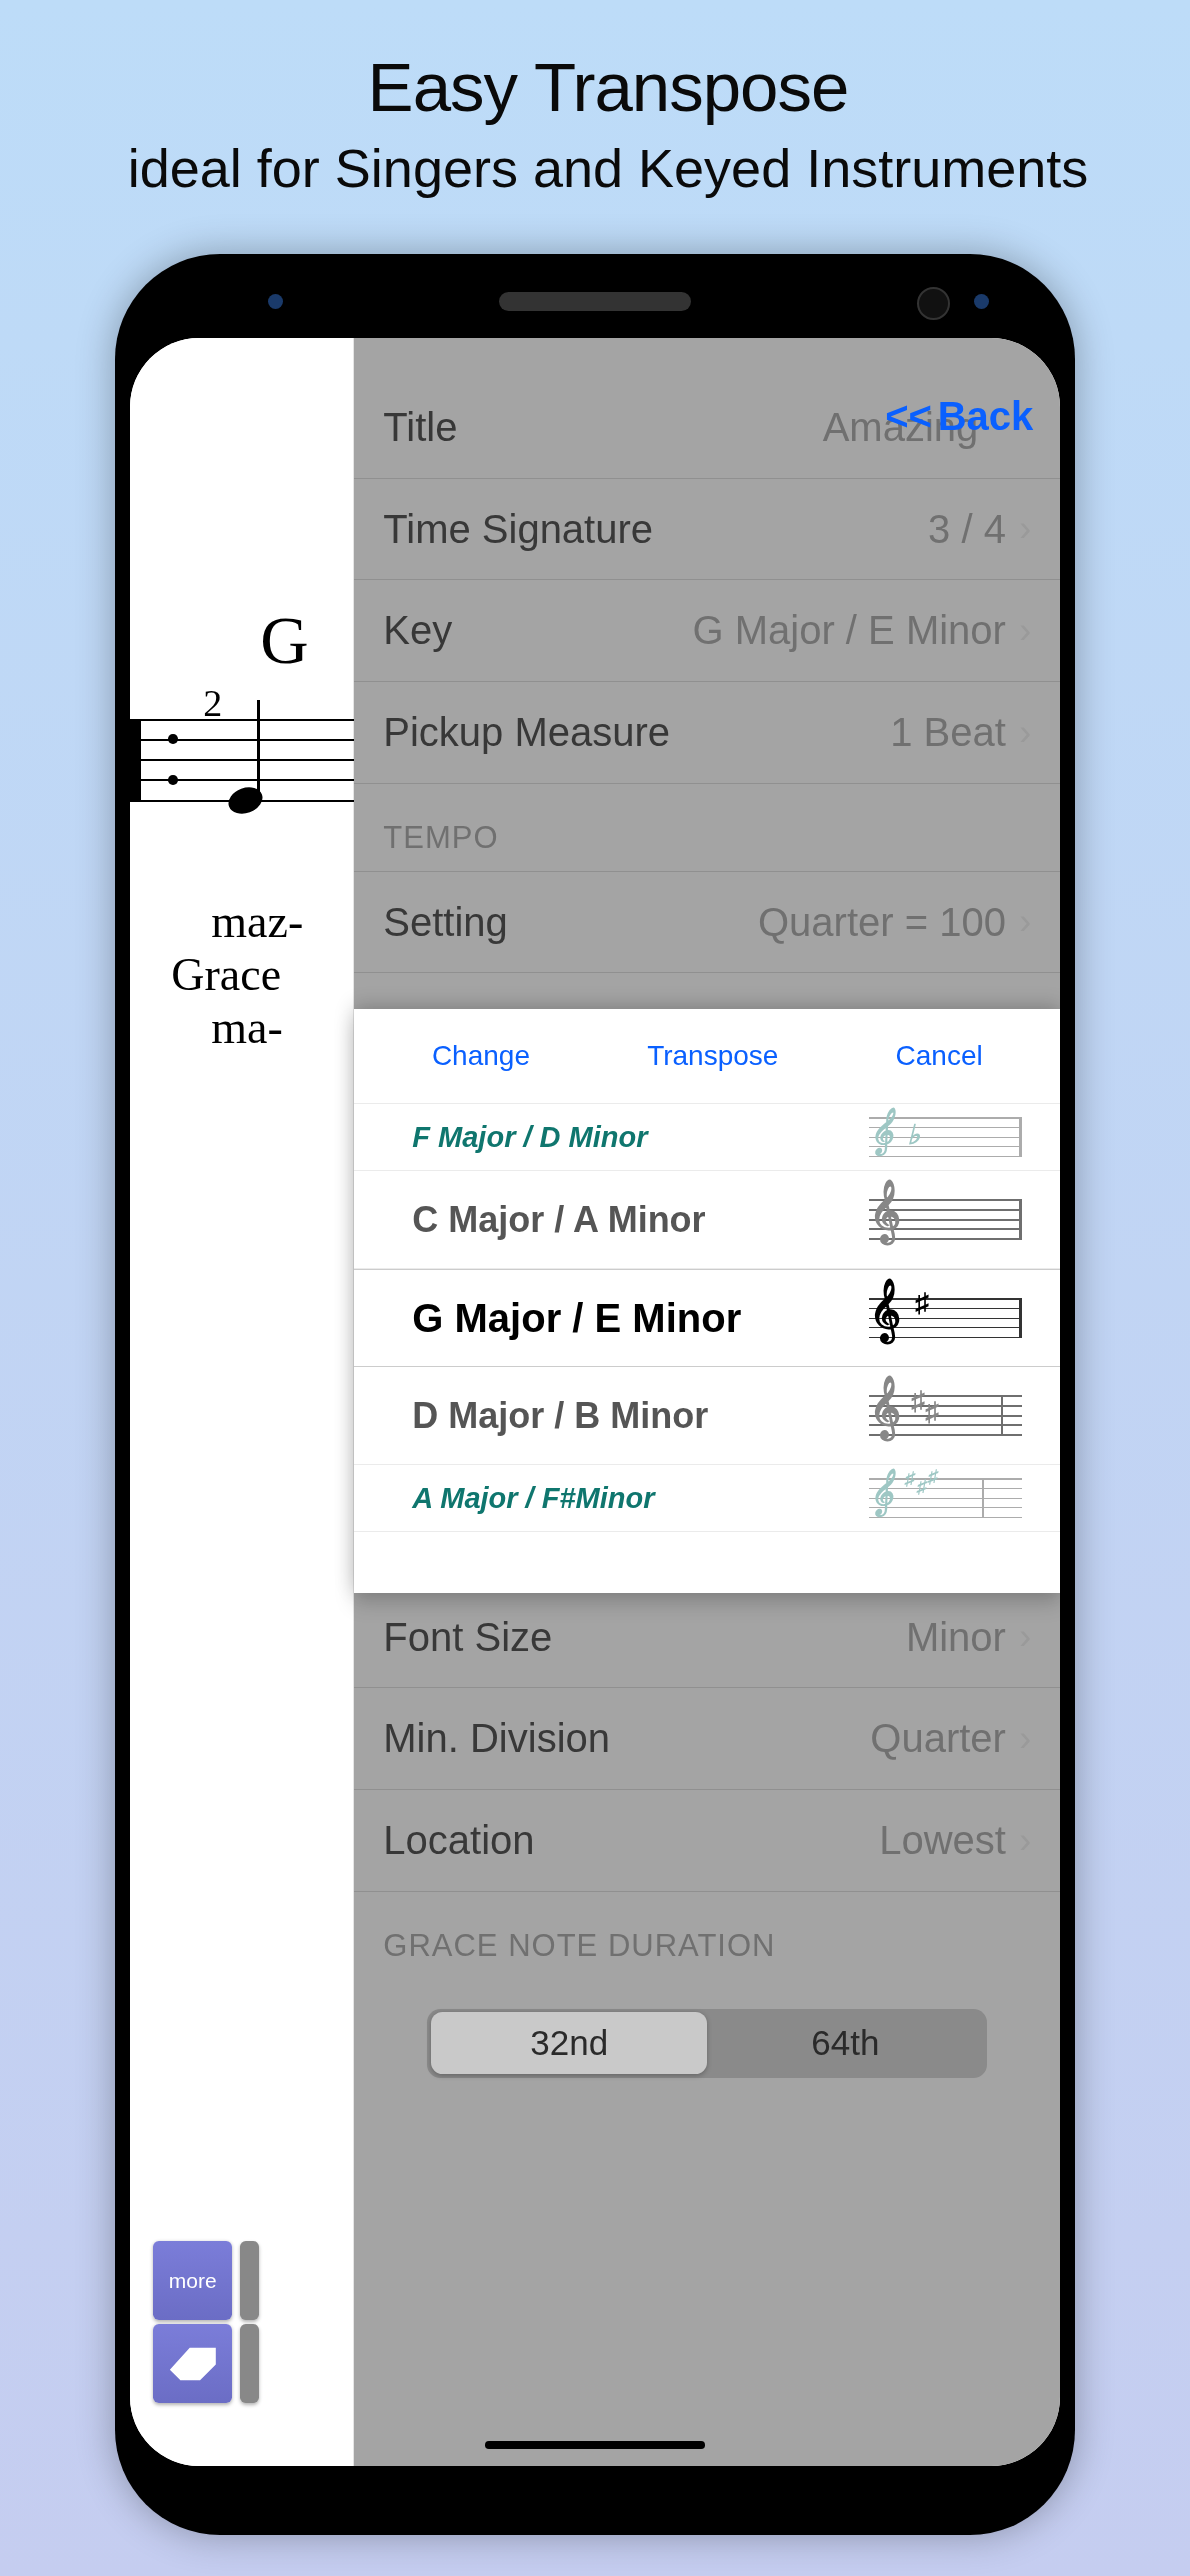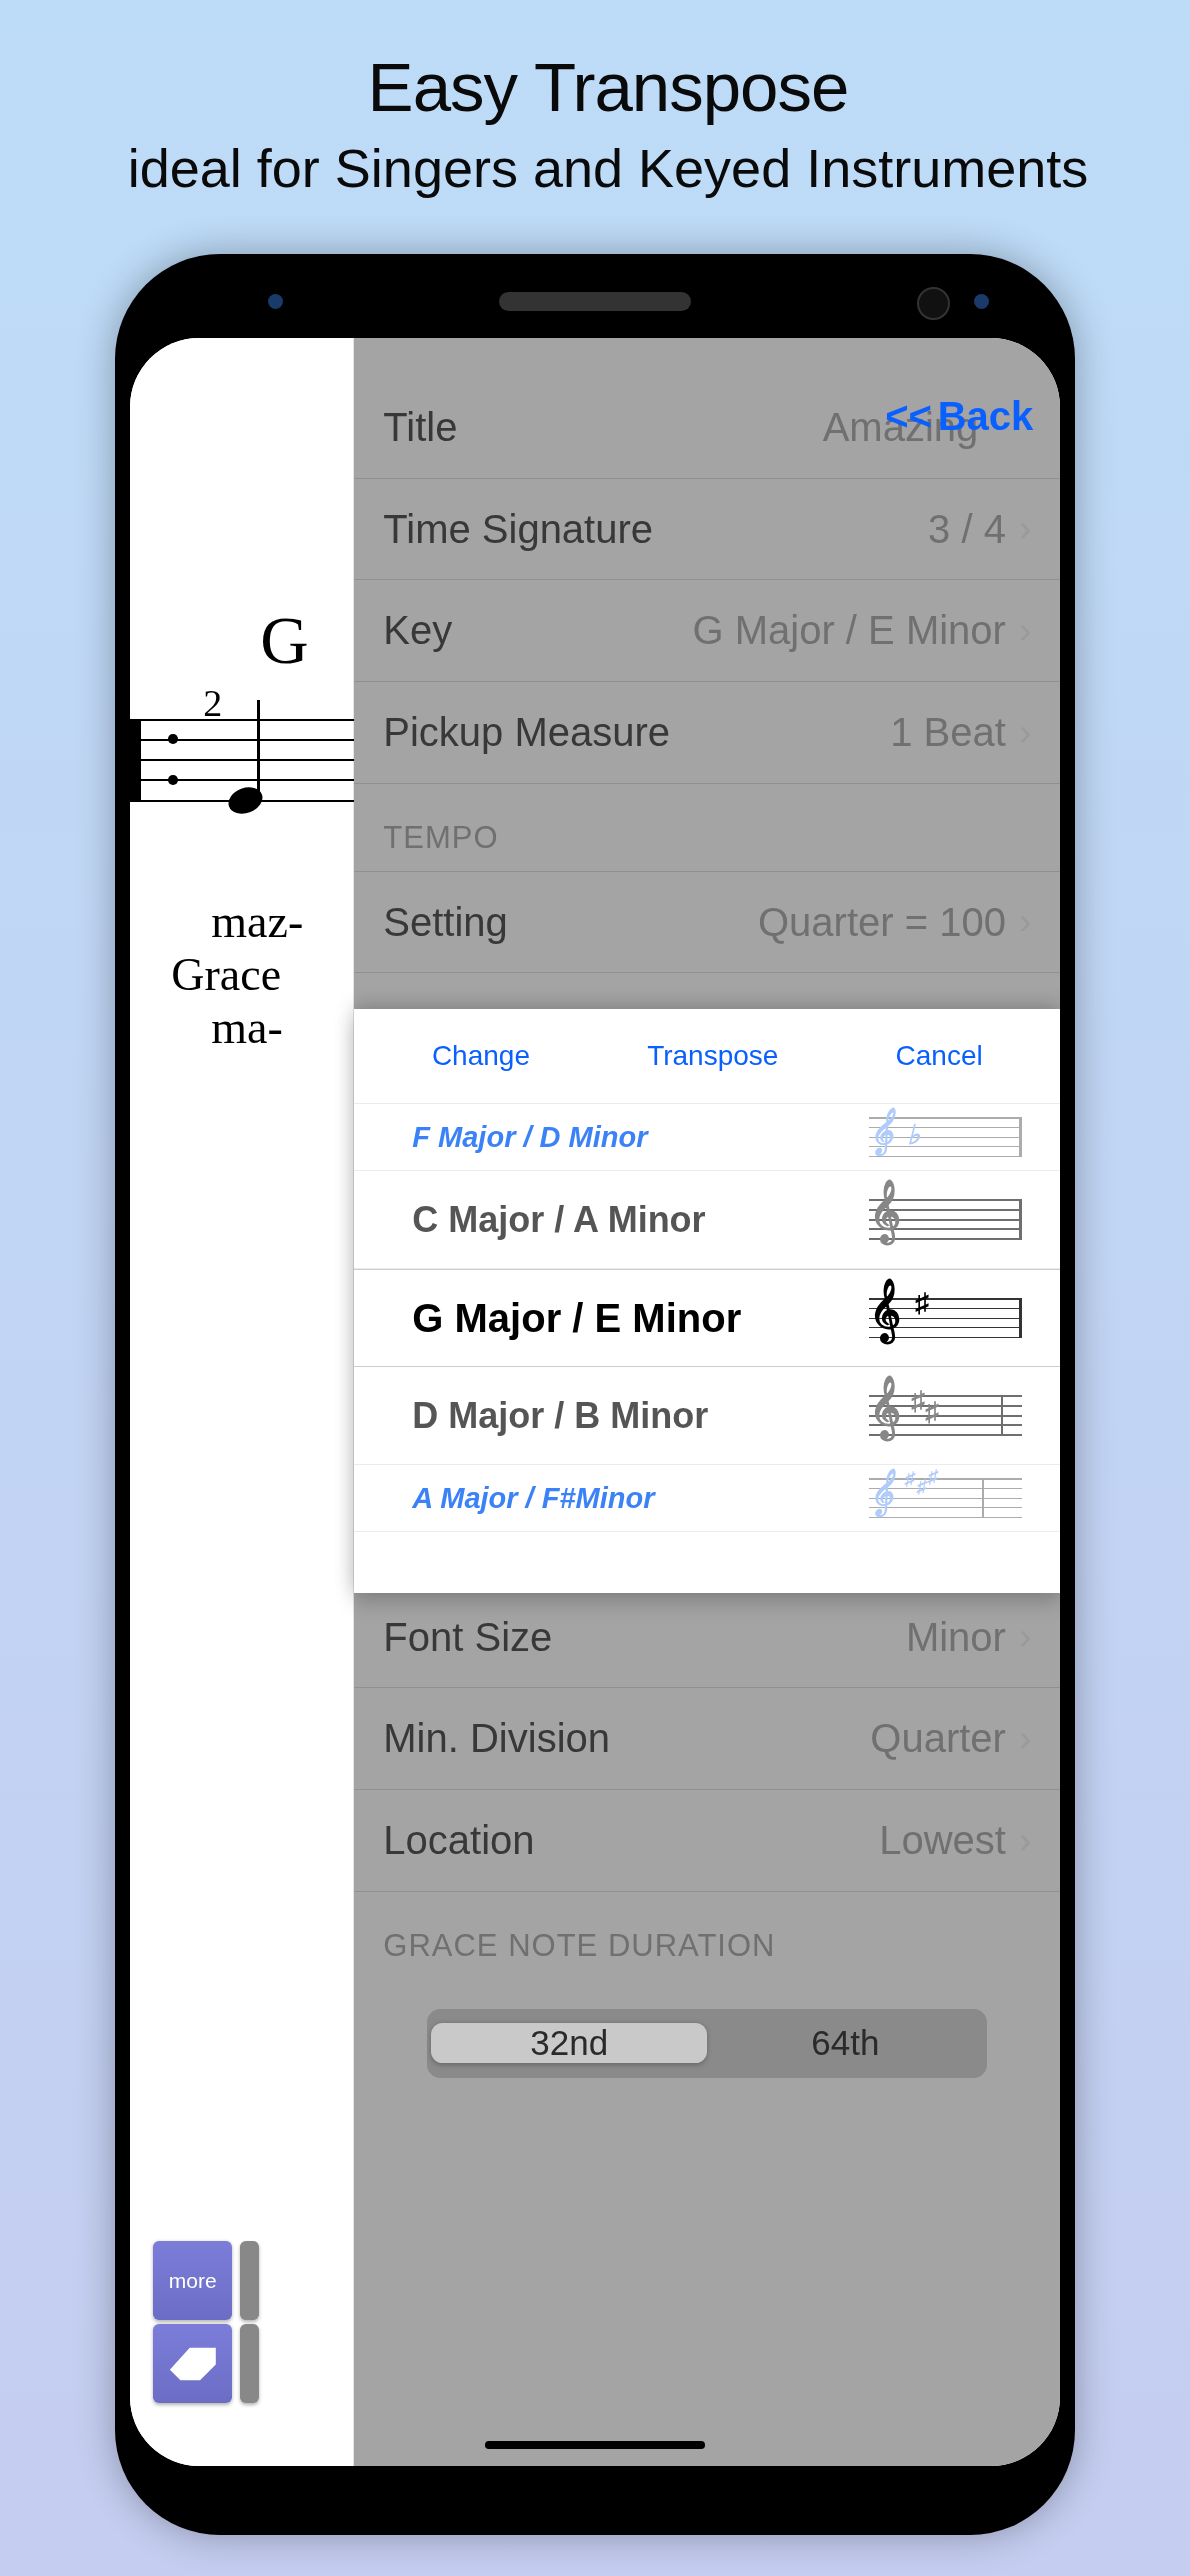--- a/index.html
+++ b/index.html
@@ -257,40 +257,39 @@
     font-size: 36px;
   }
   .picker-item.selected {
     color: #000;
     font-style: normal;
     font-size: 40px;
     font-weight: 700;
     border-top: 1px solid rgba(0,0,0,0.2);
     border-bottom: 1px solid rgba(0,0,0,0.2);
   }
-  .picker-item.far2 { font-size:29px; font-style:italic; color:#3b82f6; height:67px;}
+  .picker-item.far2 { font-size:29px; font-style:italic; color:#0f766e; height:67px;}
   .key-preview {
     width: 153px;
     height: 67px;
     opacity: 0.7;
   }
   .picker-item.selected .key-preview { opacity:1; }
   .staff-mini { position:relative; width:100%; height:100%; }
   .staff-mini .l { position:absolute; height:1.9px; background:#333; width:100%; }
   .staff-mini .b { position:absolute; width:2.9px; background:#333; top:13.4px; height:40px; right:0;}
   .staff-mini .clef { position:absolute; font-size:54px; left:0; top:-5.7px; font-family:serif;}
   .staff-mini .sharp { position:absolute; font-size:27px; font-family:serif; }
   .seg-control {
     display:flex;
     margin: 29px 73px;
     background:#8a8a8a;
     border-radius:13.4px;
     padding:3.8px;
     height:69px;
-    align-items:center;
   }
   .seg-item {
     flex:1;
     display:flex;
     align-items:center;
     justify-content:center;
     font-size:35px;
     color:#2a2a2a;
     border-radius:11.5px;
   }

